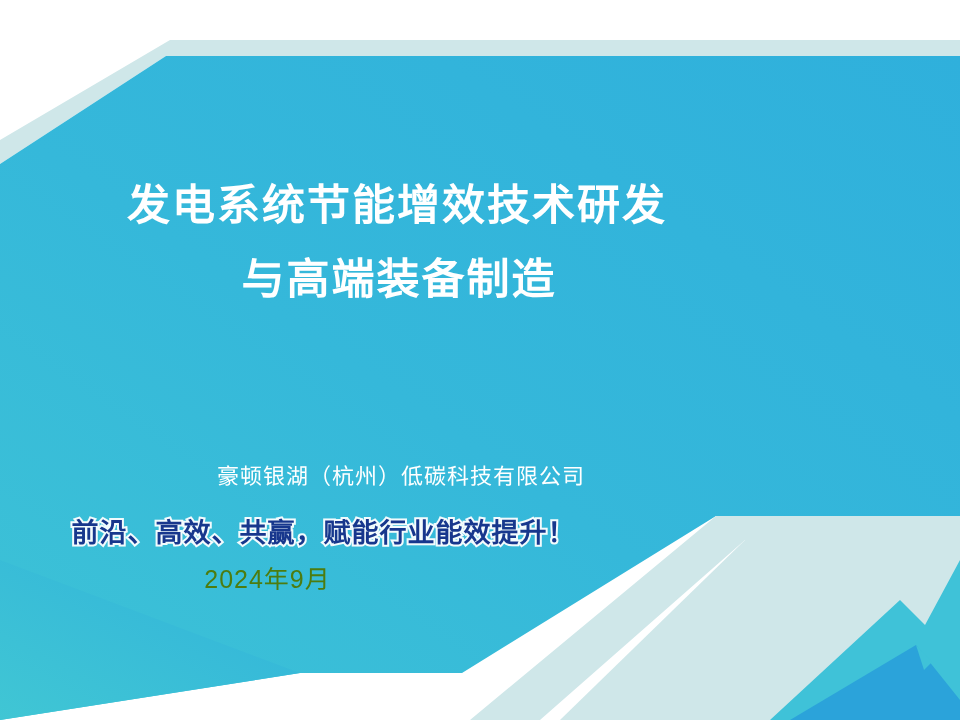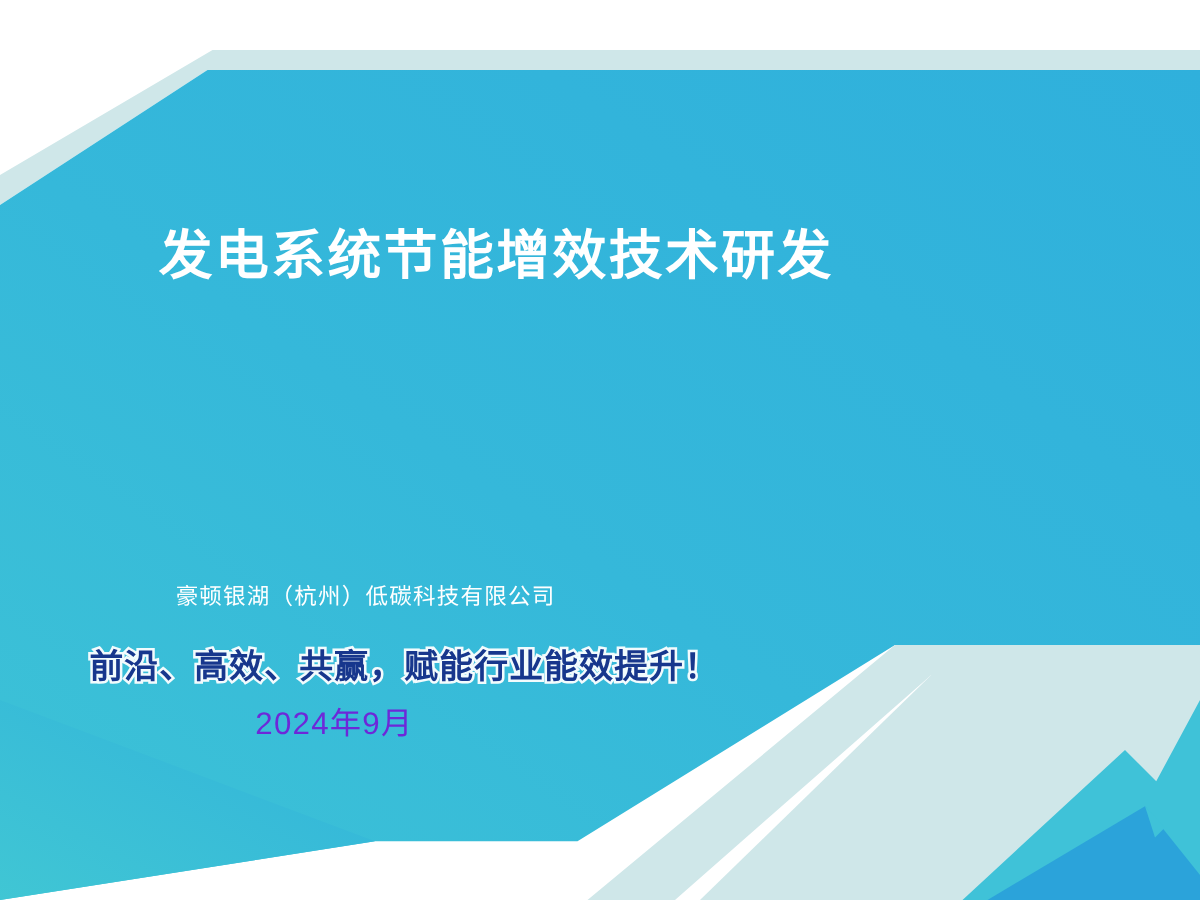--- a/index.html
+++ b/index.html
@@ -56,23 +56,23 @@
   #title-line-2 {
     padding-left: 4px;
   }
 
   
   #company-line {
     position: absolute;
     left: 0;
     top: 462px;
     width: 585px;
-    text-align: center;
+    text-align: right;
     color: #ffffff;
-    font-size: 18px;
+    font-size: 22px;
     font-weight: normal;
     letter-spacing: 1px;
     line-height: 30px;
     white-space: nowrap;
   }
 
   #tagline {
     position: absolute;
     left: 0;
     top: 514px;
@@ -88,21 +88,21 @@
     paint-order: stroke fill;
     margin-left: 21px;
   }
 
   #date-line {
     position: absolute;
     left: 0;
     top: 562px;
     width: 535px;
     text-align: center;
-    color: #6d28d9;
+    color: #4d7c0f;
     font-size: 25px;
     font-weight: normal;
     letter-spacing: 1px;
     line-height: 34px;
     white-space: nowrap;
   }
 </style>
 </head>
 <body>
 
@@ -137,20 +137,21 @@
 
     <polygon points="916,645 960,700 960,720 790,720" fill="#2ba3da"></polygon>
 
     <polygon points="916,645 932,662 924,670" fill="#3fc2d8"></polygon>
   </svg>
 
   <div class="layer">
 
     <div id="title-block">
       <div class="title-line" id="title-line-1">发电系统节能增效技术研发</div>
+      <div class="title-line" id="title-line-2">与高端装备制造</div>
     </div>
 
     <div id="company-line">豪顿银湖（杭州）低碳科技有限公司</div>
 
     <div id="tagline">前沿、高效、共赢，赋能行业能效提升！</div>
 
     <div id="date-line">2024年9月</div>
 
   </div>
 </div>

